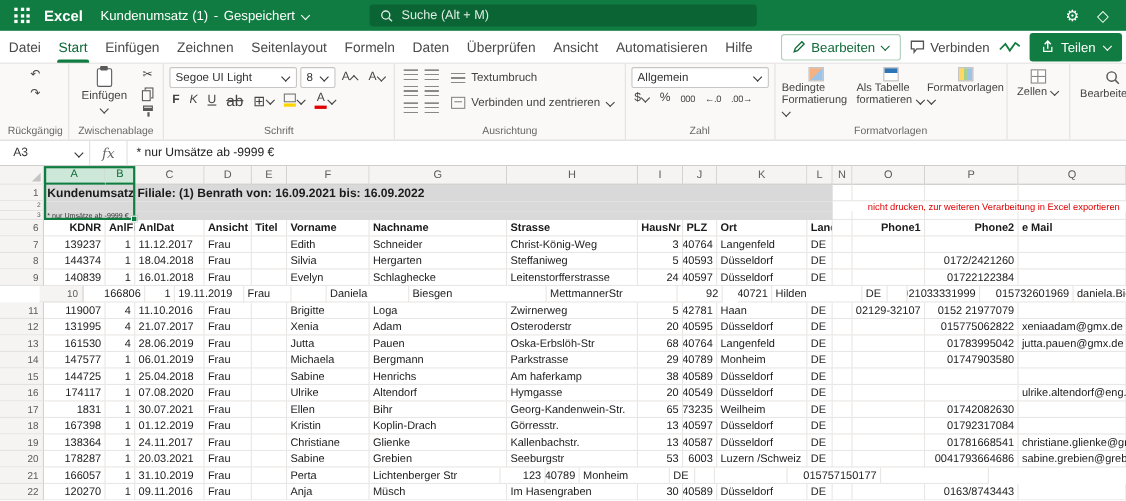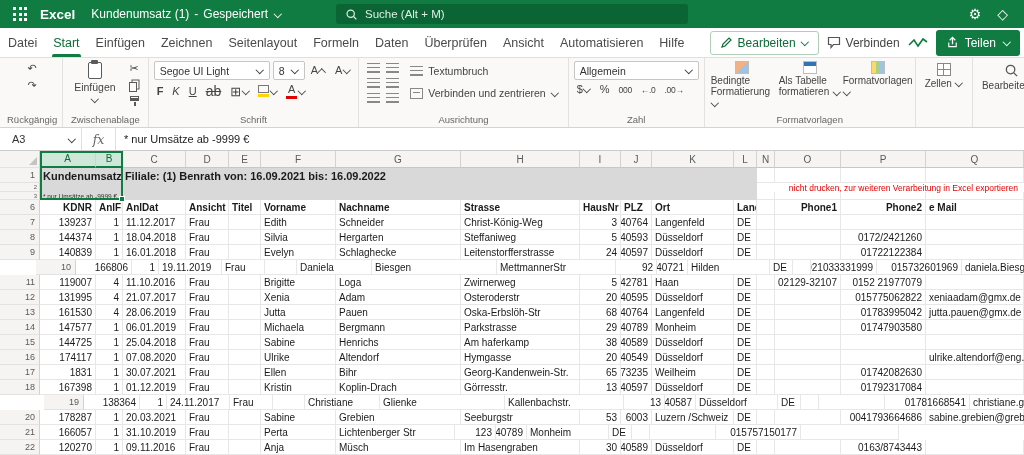--- a/index.html
+++ b/index.html
@@ -498,21 +498,21 @@
         <div class="gut" style="width: 40px; margin-left: 36px;">10</div>
         <div class="c r" style="width: 56px;">166806</div>
         <div class="c r" style="width: 27px;">1</div>
         <div class="c" style="width: 63px;">19.11.2019</div>
         <div class="c" style="width: 43px;">Frau</div>
         <div class="c" style="width: 32px;"></div>
         <div class="c" style="width: 75px;">Daniela</div>
         <div class="c" style="width: 125px;">Biesgen</div>
         <div class="c" style="width: 119px;">MettmannerStr</div>
         <div class="c r" style="width: 41px;">92</div>
-        <div class="c r" style="width: 31px;">40721</div>
+        <div class="c r" style="width: 31px; margin-left: 14px;">40721</div>
         <div class="c" style="width: 82px;">Hilden</div>
         <div class="c" style="width: 23px;">DE</div>
         <div class="c" style="width: 18px;"></div>
         <div class="c r" style="width: 66px;">021033331999</div>
         <div class="c r" style="width: 85px;">015732601969</div>
         <div class="c q" style="width: 98px;">daniela.Biesgen@googlema</div>
       </div>
       <div class="grow" style="height: 15px;">
         <div class="gut" style="width: 40px;">11</div>
         <div class="c r" style="width: 56px;">119007</div>
@@ -659,21 +659,21 @@
         <div class="c r" style="width: 41px;">13</div>
         <div class="c r" style="width: 31px;">40597</div>
         <div class="c" style="width: 82px;">Düsseldorf</div>
         <div class="c" style="width: 23px;">DE</div>
         <div class="c" style="width: 18px;"></div>
         <div class="c r" style="width: 66px;"></div>
         <div class="c r" style="width: 85px;">01792317084</div>
         <div class="c q" style="width: 98px;"></div>
       </div>
       <div class="grow" style="height: 15px;">
-        <div class="gut" style="width: 40px; margin-left: 44px;">19</div>
+        <div class="gut" style="width: 40px;">19</div>
         <div class="c r" style="width: 56px;">138364</div>
         <div class="c r" style="width: 27px;">1</div>
         <div class="c" style="width: 63px;">24.11.2017</div>
         <div class="c" style="width: 43px;">Frau</div>
         <div class="c" style="width: 32px;"></div>
         <div class="c" style="width: 75px;">Christiane</div>
         <div class="c" style="width: 125px;">Glienke</div>
         <div class="c" style="width: 119px;">Kallenbachstr.</div>
         <div class="c r" style="width: 41px;">13</div>
         <div class="c r" style="width: 31px;">40587</div>

